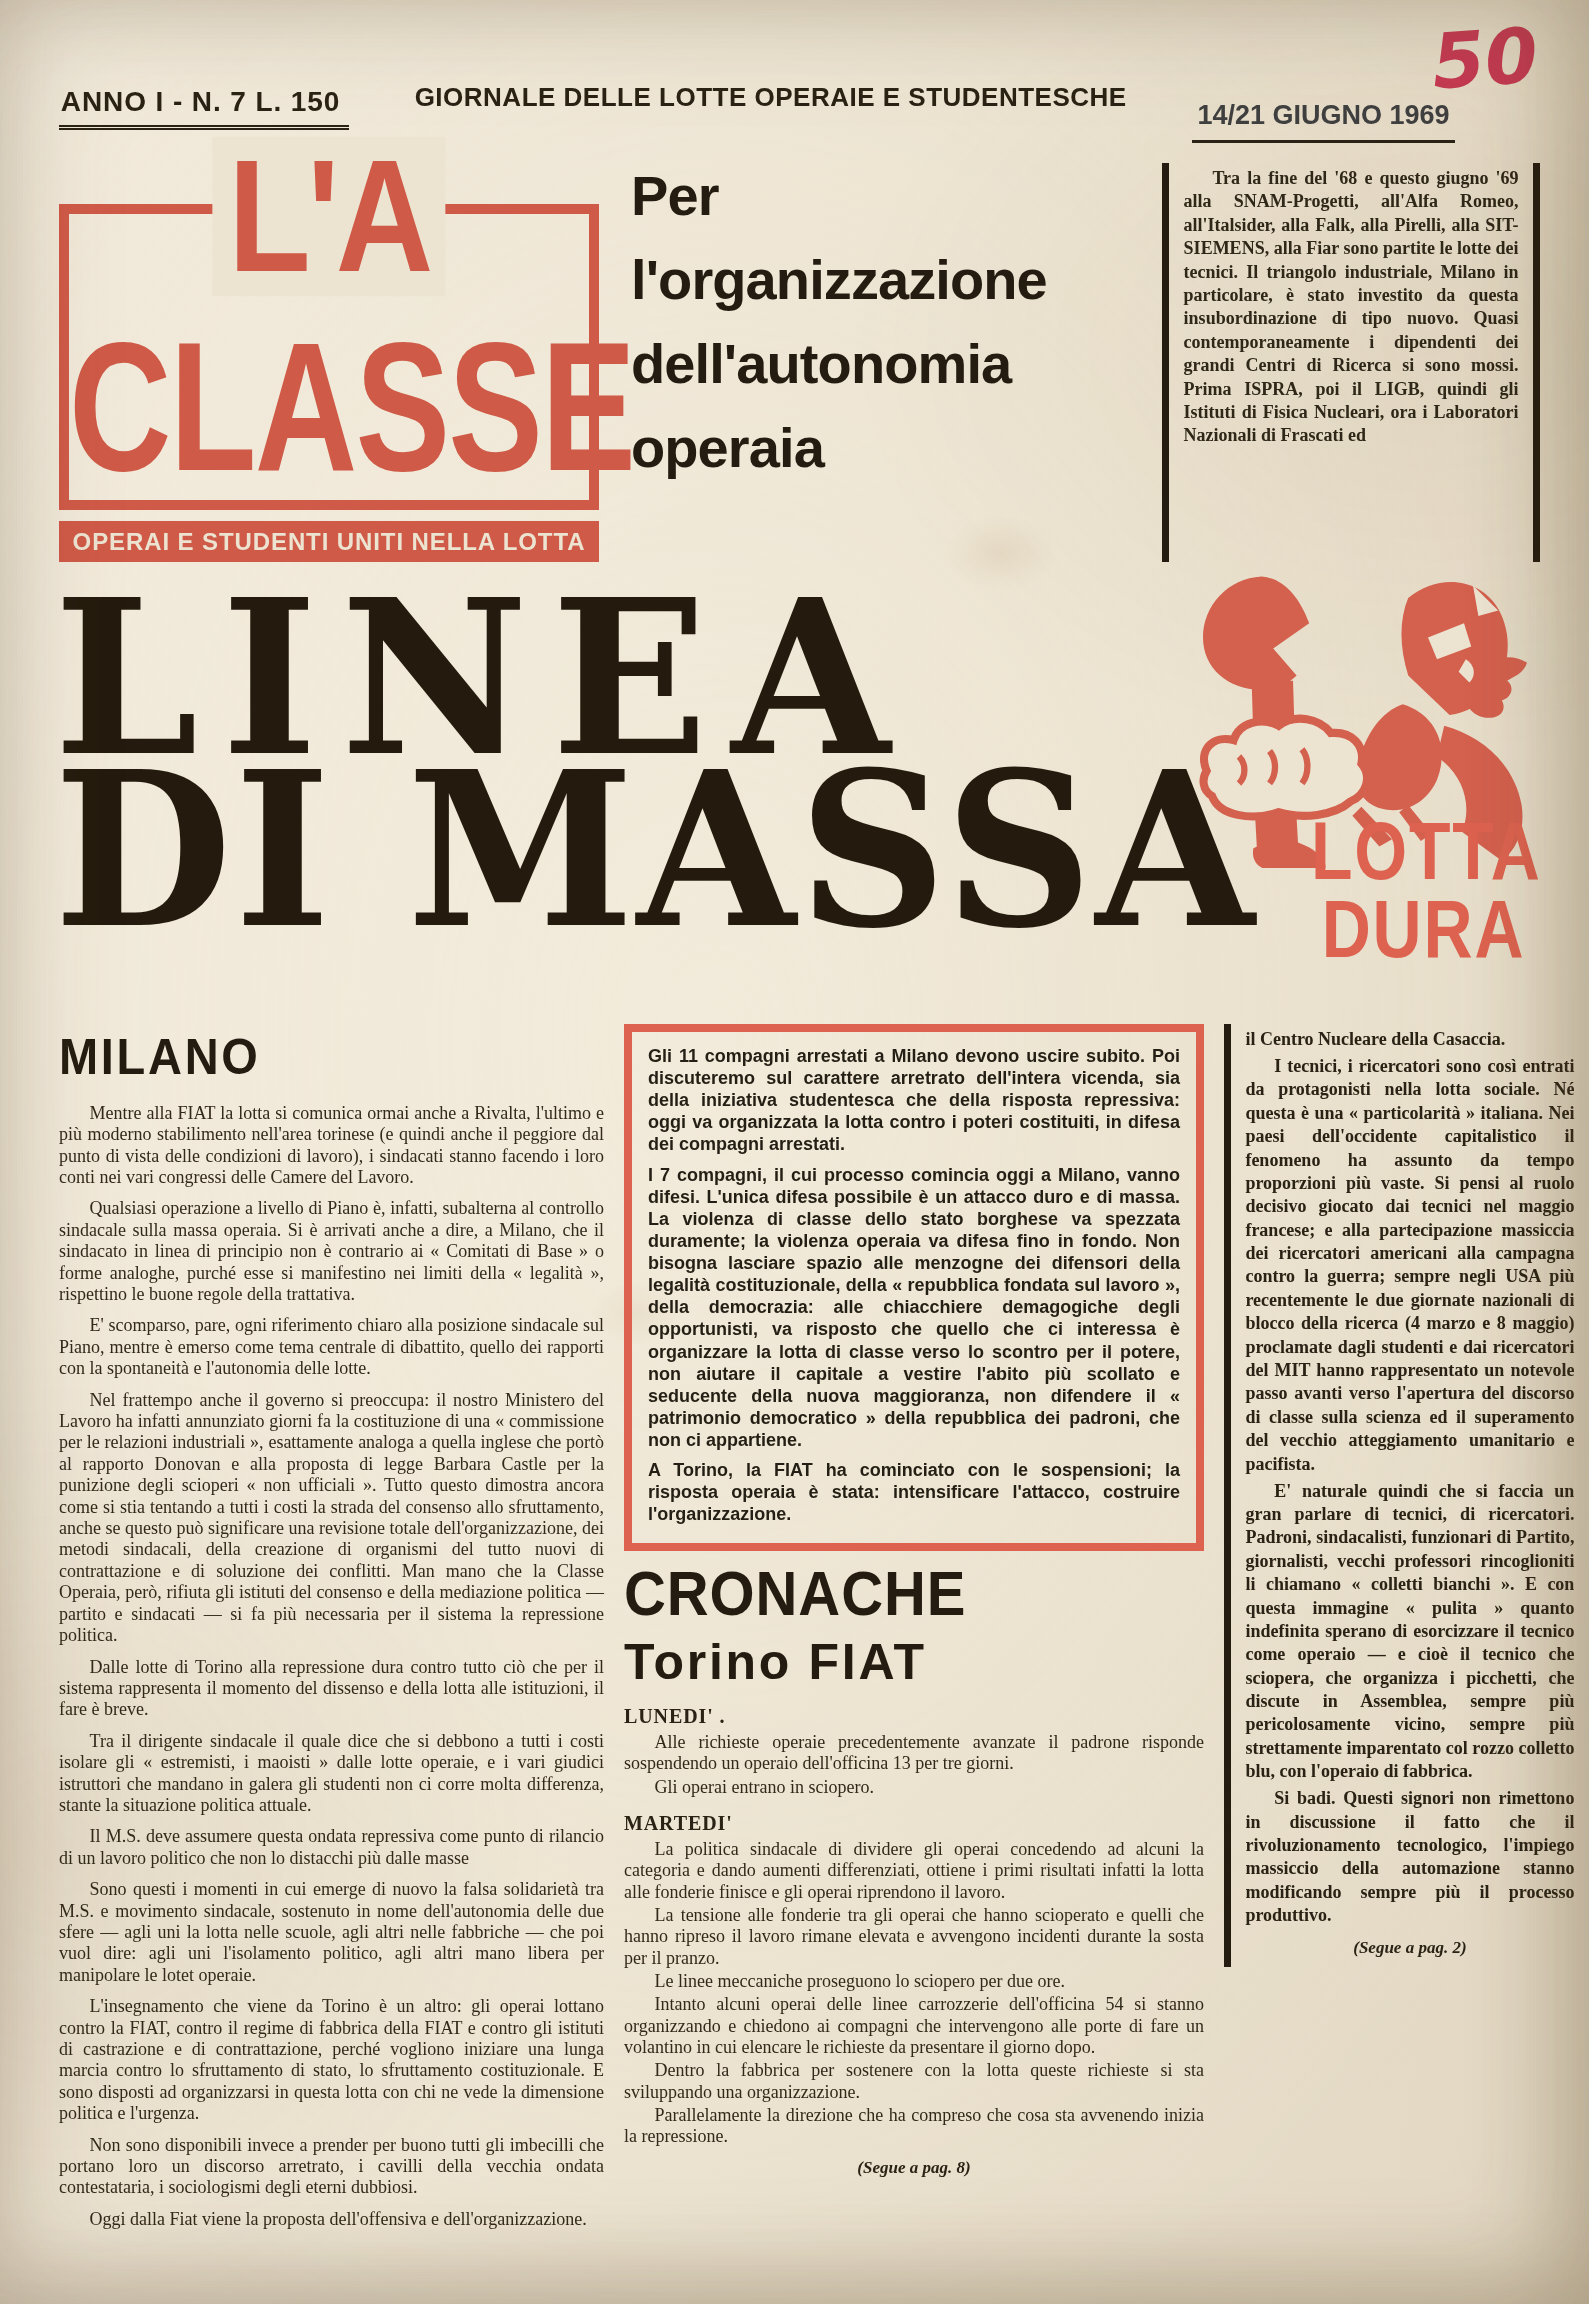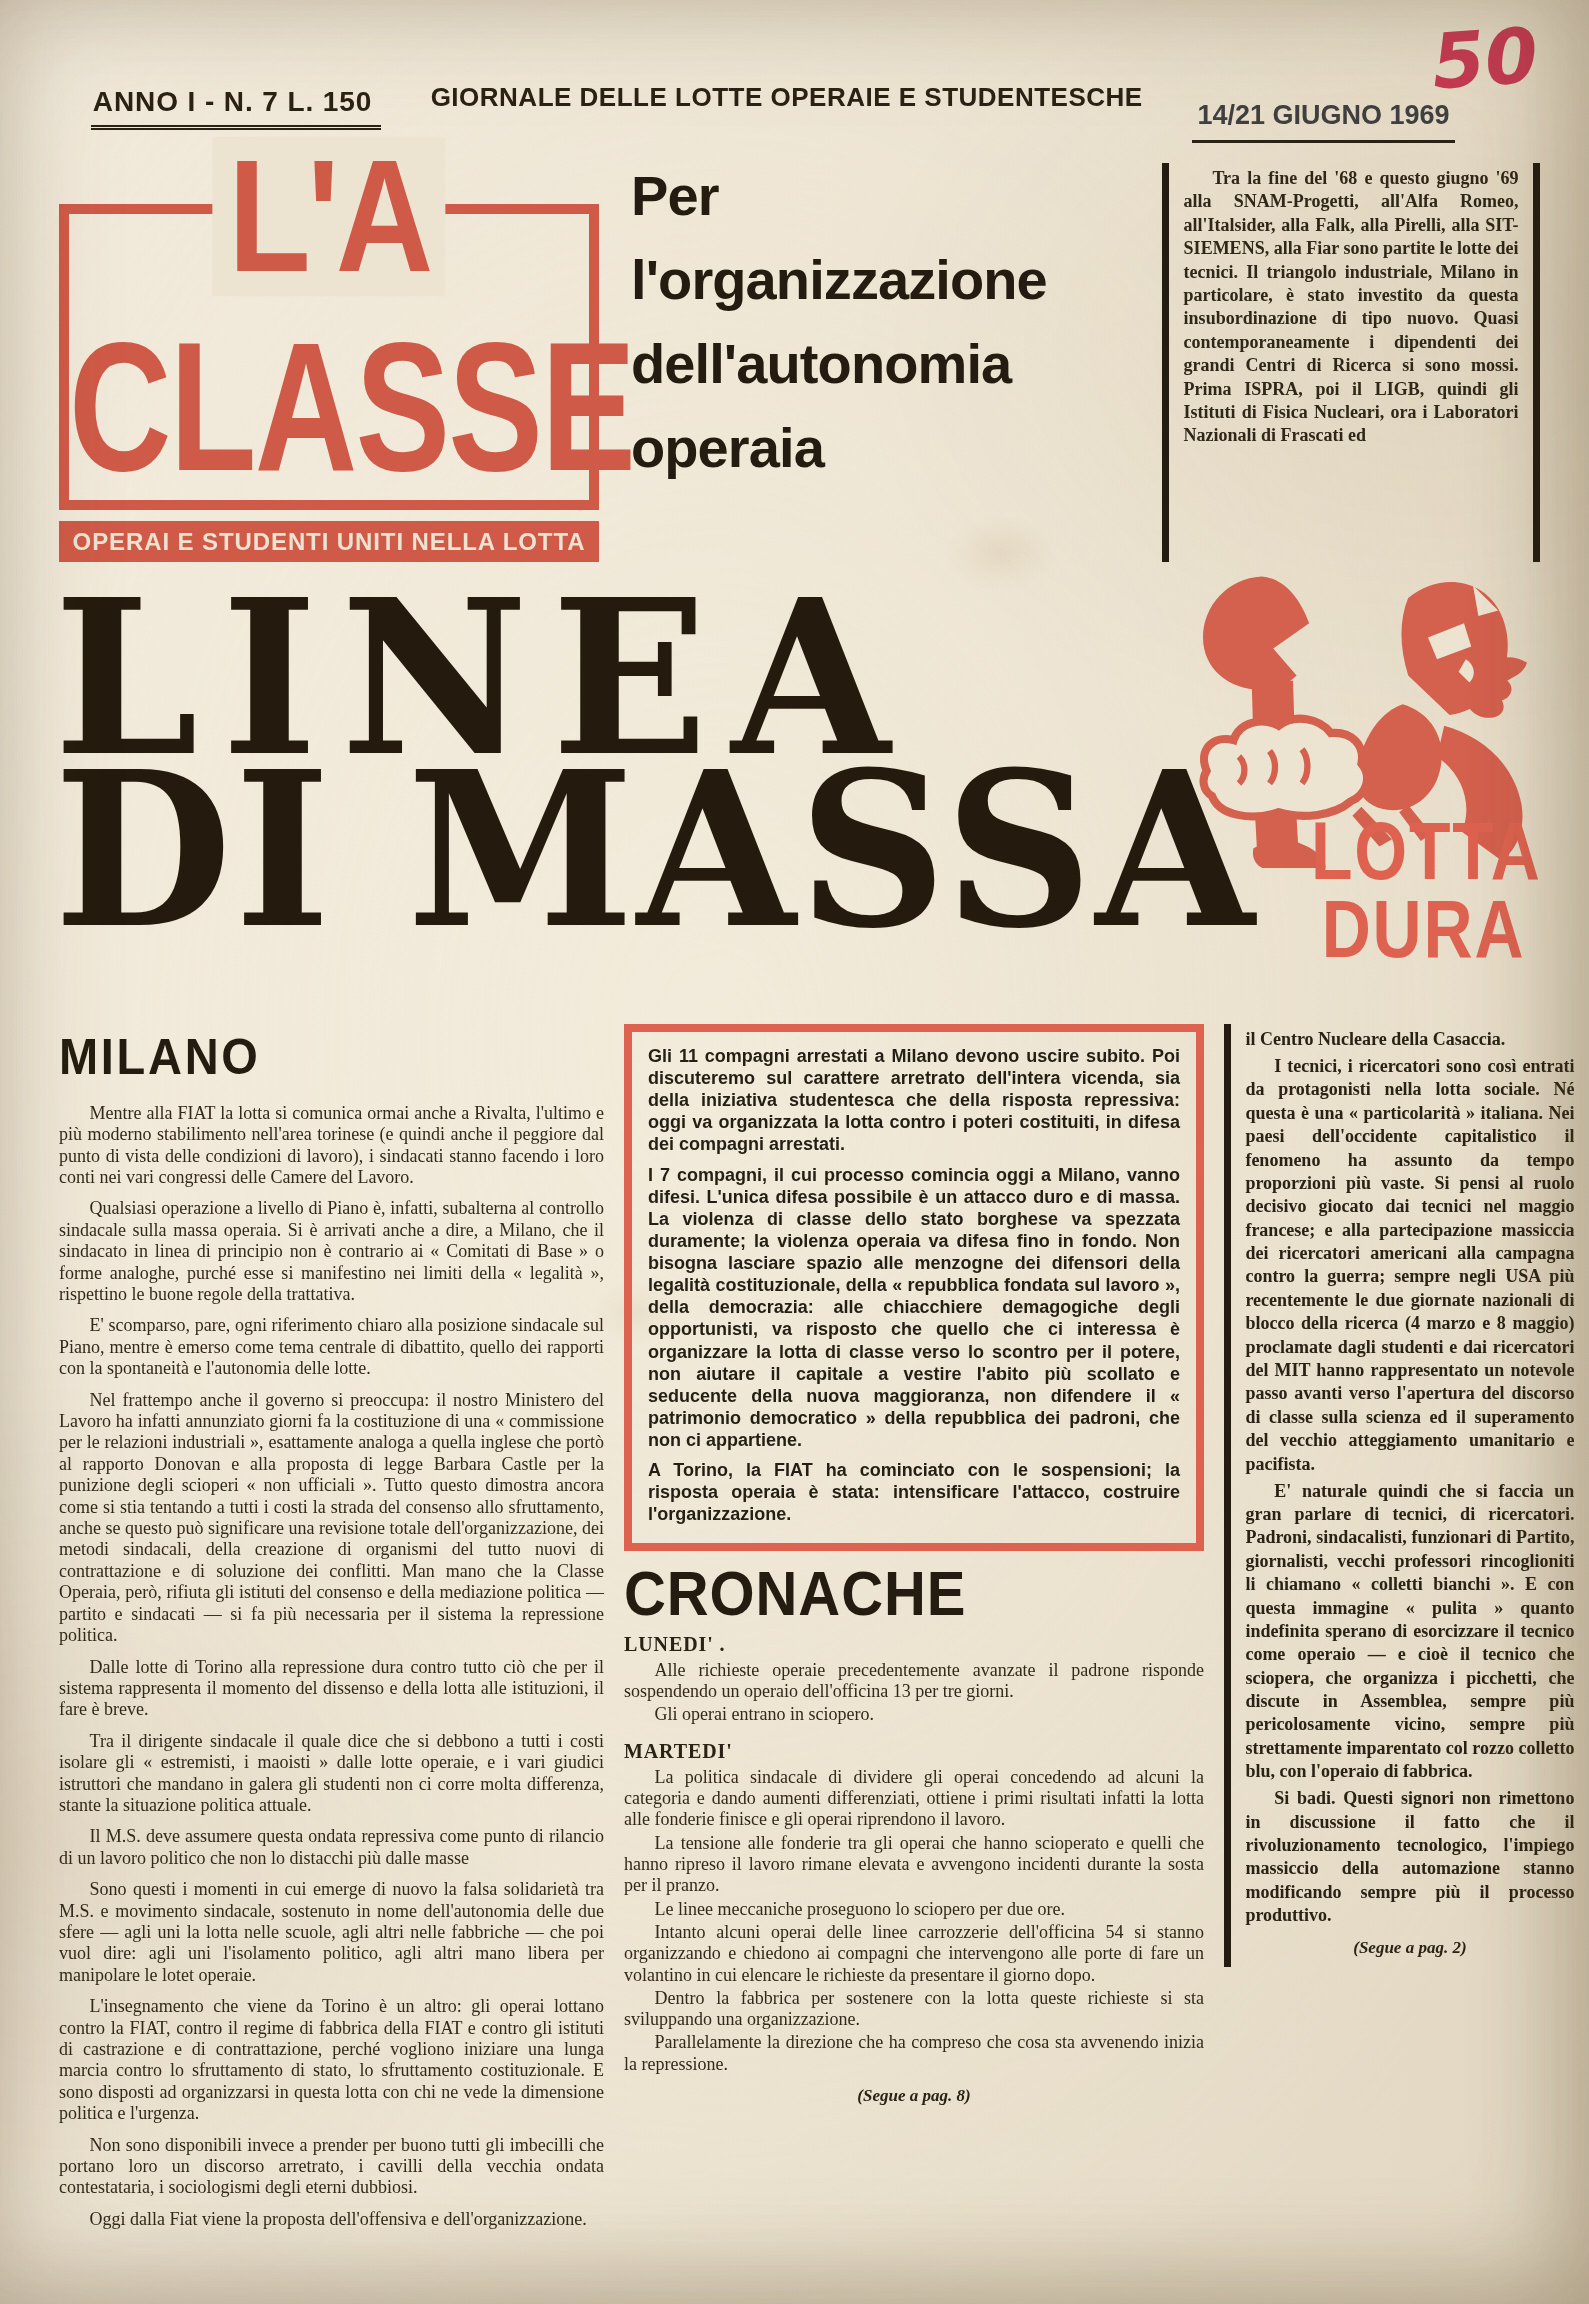--- a/index.html
+++ b/index.html
@@ -13,21 +13,21 @@
       radial-gradient(810px 810px at 4% 80%, rgba(120,90,45,.09), transparent 60%),
       radial-gradient(1350px 1890px at 45% 45%, rgba(255,251,238,.35), transparent 75%),
       linear-gradient(100deg,#f1e9da 0%,#ece3d1 40%,#e7ddc9 72%,#e2d7c2 100%);
   }
   body::after{
     content:"";position:absolute;inset:0;pointer-events:none;
     box-shadow:inset 0 0 126px rgba(95,75,40,.22), inset -45px 0 81px rgba(95,75,40,.14), inset 0 -36px 72px rgba(95,75,40,.12);
   }
 
   
-  .header{display:flex;justify-content:space-between;align-items:flex-start;padding:86px 135px 0 59px;margin-left:32px;}
+  .header{display:flex;justify-content:space-between;align-items:flex-start;padding:86px 135px 0 59px;}
   .issue{font-family:"Liberation Sans",sans-serif;font-weight:bold;font-size:28px;letter-spacing:0.9px;
          border-bottom:5.4px double #2a2214;padding:0 9px 7.2px 1.8px;color:#2a2214;}
   .tagline-wrap{text-align:center;margin-top:-3.6px;}
   .tagline{font-family:"Liberation Sans",sans-serif;font-weight:bold;font-size:26px;color:#2a2214;letter-spacing:0.5px;}
   .frequency{font-family:"Liberation Sans",sans-serif;font-weight:bold;font-size:19px;letter-spacing:8px;color:#3a3020;margin-top:7.2px;}
   .date{font-family:"Liberation Sans",sans-serif;font-weight:bold;font-size:27px;color:#404040;
         border-bottom:3.6px solid #2a2214;padding:0 5.4px 9px 5.4px;margin-top:14.4px;}
   .handwritten{position:absolute;top:14.4px;right:52px;font-family:"DejaVu Sans",sans-serif;
         font-weight:bold;font-style:italic;font-size:76px;color:#c43a52;transform:rotate(-4deg);}
 
@@ -180,20 +180,21 @@
   </div>
 
   <div class="col-mid">
     <div class="red-box">
       <p>Gli 11 compagni arrestati a Milano devono uscire subito. Poi discuteremo sul carattere arretrato dell'intera vicenda, sia della iniziativa studentesca che della risposta repressiva: oggi va organizzata la lotta contro i poteri costituiti, in difesa dei compagni arrestati.</p>
       <p>I 7 compagni, il cui processo comincia oggi a Milano, vanno difesi. L'unica difesa possibile è un attacco duro e di massa. La violenza di classe dello stato borghese va spezzata duramente; la violenza operaia va difesa fino in fondo. Non bisogna lasciare spazio alle menzogne dei difensori della legalità costituzionale, della « repubblica fondata sul lavoro », della democrazia: alle chiacchiere demagogiche degli opportunisti, va risposto che quello che ci interessa è organizzare la lotta di classe verso lo scontro per il potere, non aiutare il capitale a vestire l'abito più scollato e seducente della nuova maggioranza, non difendere il « patrimonio democratico » della repubblica dei padroni, che non ci appartiene.</p>
       <p>A Torino, la FIAT ha cominciato con le sospensioni; la risposta operaia è stata: intensificare l'attacco, costruire l'organizzazione.</p>
     </div>
     <div class="cronache">
       <div class="cron-title">CRONACHE</div>
+      <div class="cron-sub">Torino FIAT</div>
       <div class="cron-day">LUNEDI' .</div>
       <div class="cron-body">
         <p>Alle richieste operaie precedentemente avanzate il padrone risponde sospendendo un operaio dell'officina 13 per tre giorni.</p>
         <p>Gli operai entrano in sciopero.</p>
       </div>
       <div class="cron-day">MARTEDI'</div>
       <div class="cron-body">
         <p>La politica sindacale di dividere gli operai concedendo ad alcuni la categoria e dando aumenti differenziati, ottiene i primi risultati infatti la lotta alle fonderie finisce e gli operai riprendono il lavoro.</p>
         <p>La tensione alle fonderie tra gli operai che hanno scioperato e quelli che hanno ripreso il lavoro rimane elevata e avvengono incidenti durante la sosta per il pranzo.</p>
         <p>Le linee meccaniche proseguono lo sciopero per due ore.</p>

